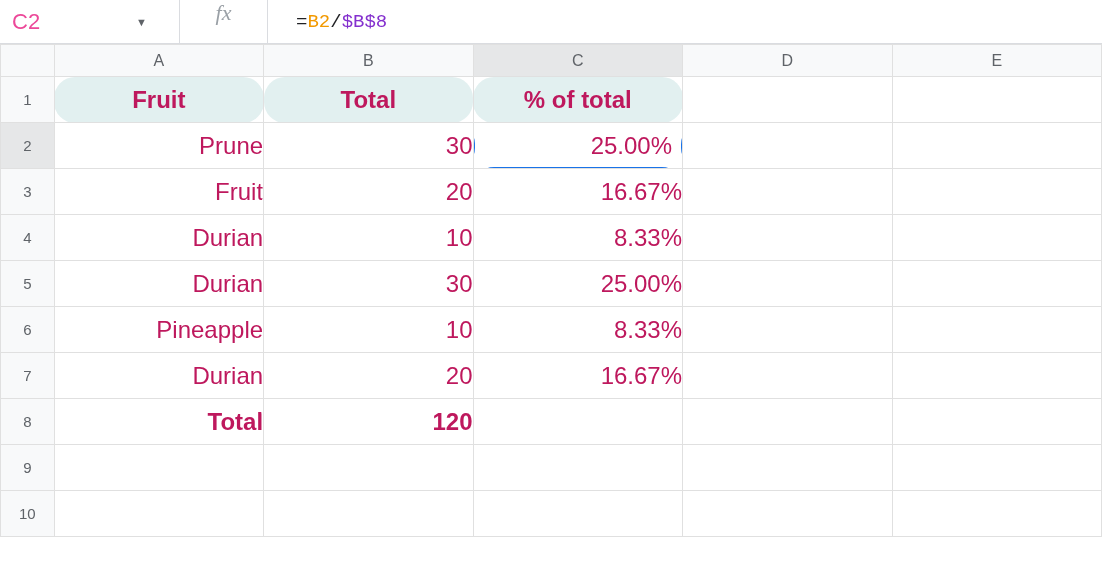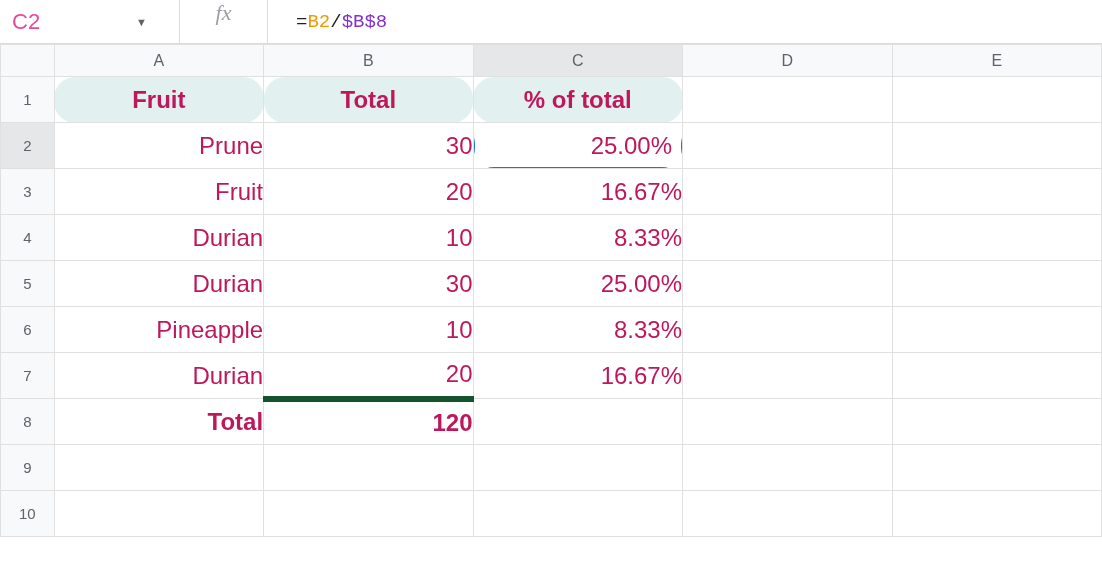--- a/index.html
+++ b/index.html
@@ -259,21 +259,21 @@
     <td class="cell al">Durian</td>
     <td class="cell ar">20</td>
     <td class="cell ar">16.67%</td>
     <td class="cell"></td>
     <td class="cell"></td>
   </tr>
 
   <tr>
     <th class="rowhdr">8</th>
     <td class="cell al bold" style="border-top:1px solid #8b5cf6;">Total</td>
-    <td class="cell ar bold" style="border-top:6px solid #14532d;">120</td>
+    <td class="cell ar bold" style="border-top:1px solid #14532d;">120</td>
     <td class="cell ar" style="border-top:1px solid #000;"></td>
     <td class="cell"></td>
     <td class="cell"></td>
   </tr>
 
   <tr>
     <th class="rowhdr">9</th>
     <td class="cell"></td>
     <td class="cell"></td>
     <td class="cell"></td>

